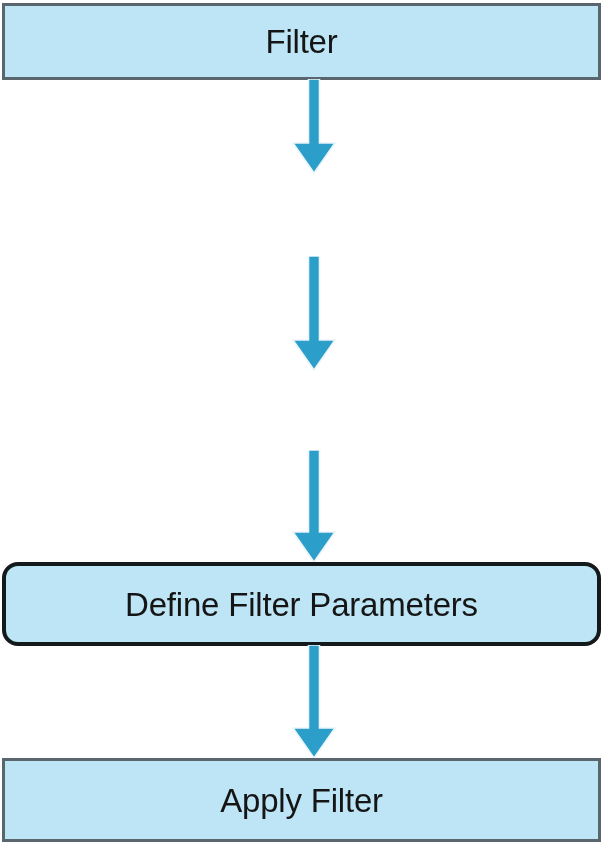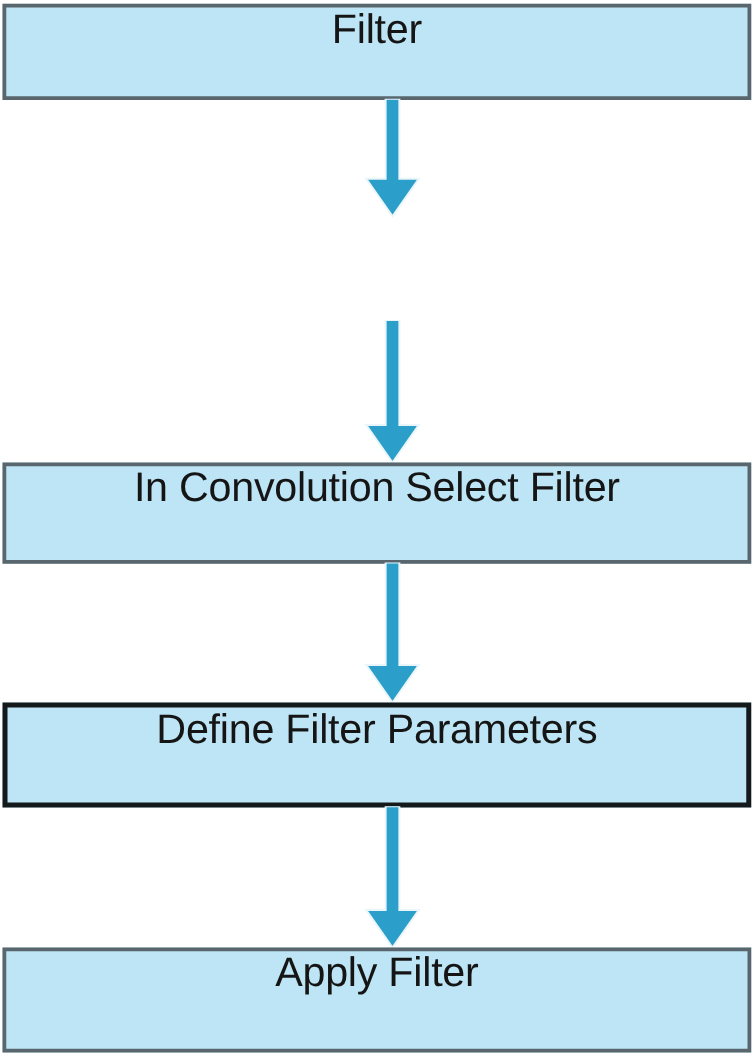--- a/index.html
+++ b/index.html
@@ -22,21 +22,21 @@
   }
 
   .node {
     position: absolute;
     left: 2px;
     width: 599px;
     box-sizing: border-box;
     background: #bde5f5;
     border: 3px solid #59666d;
     display: flex;
-    align-items: flex-start;
+    align-items: center;
     justify-content: center;
   }
 
   .node.strong-border {
     border-color: #141a1c;
     border-width: 4px;
   }
 
   .node-label {
     font-family: "Liberation Sans", sans-serif;
@@ -45,21 +45,21 @@
     color: #151515;
     letter-spacing: -0.2px;
     white-space: nowrap;
     text-align: center;
   }
 
   
   .node-1 { top: 3px;   height: 77px; }
   .node-2 { top: 173px; height: 84px; }
   .node-3 { top: 370px; height: 81px; }
-  .node-4 { top: 562px; height: 84px; }
+  .node-4 { top: 562px; height: 84px; border-radius: 16px; }
   .node-5 { top: 758px; height: 84px; }
 
   .connector {
     position: absolute;
     left: 290px;
     width: 48px;
     overflow: visible;
   }
   .connector svg { display: block; width: 48px; height: 100%; }
 
@@ -87,23 +87,20 @@
 
 
   <div class="connector conn-2">
     <svg viewBox="0 0 48 116" preserveAspectRatio="none" aria-hidden="true">
       <g>
         <path d="M18.5,0 L29.5,0 L29.5,84 L45,84 L24,114 L3,84 L18.5,84 Z" fill="#2b9fc9" stroke="#eaf5fa" stroke-width="1.6" stroke-linejoin="miter"></path>
       </g>
     </svg>
   </div>
 
-  <div class="node node-3">
-    <span class="node-label">In Convolution Select Filter</span>
-  </div>
 
   <div class="connector conn-3">
     <svg viewBox="0 0 48 114" preserveAspectRatio="none" aria-hidden="true">
       <g>
         <path d="M18.5,0 L29.5,0 L29.5,82 L45,82 L24,112 L3,82 L18.5,82 Z" fill="#2b9fc9" stroke="#eaf5fa" stroke-width="1.6" stroke-linejoin="miter"></path>
       </g>
     </svg>
   </div>
 
   <div class="node node-4 strong-border">

